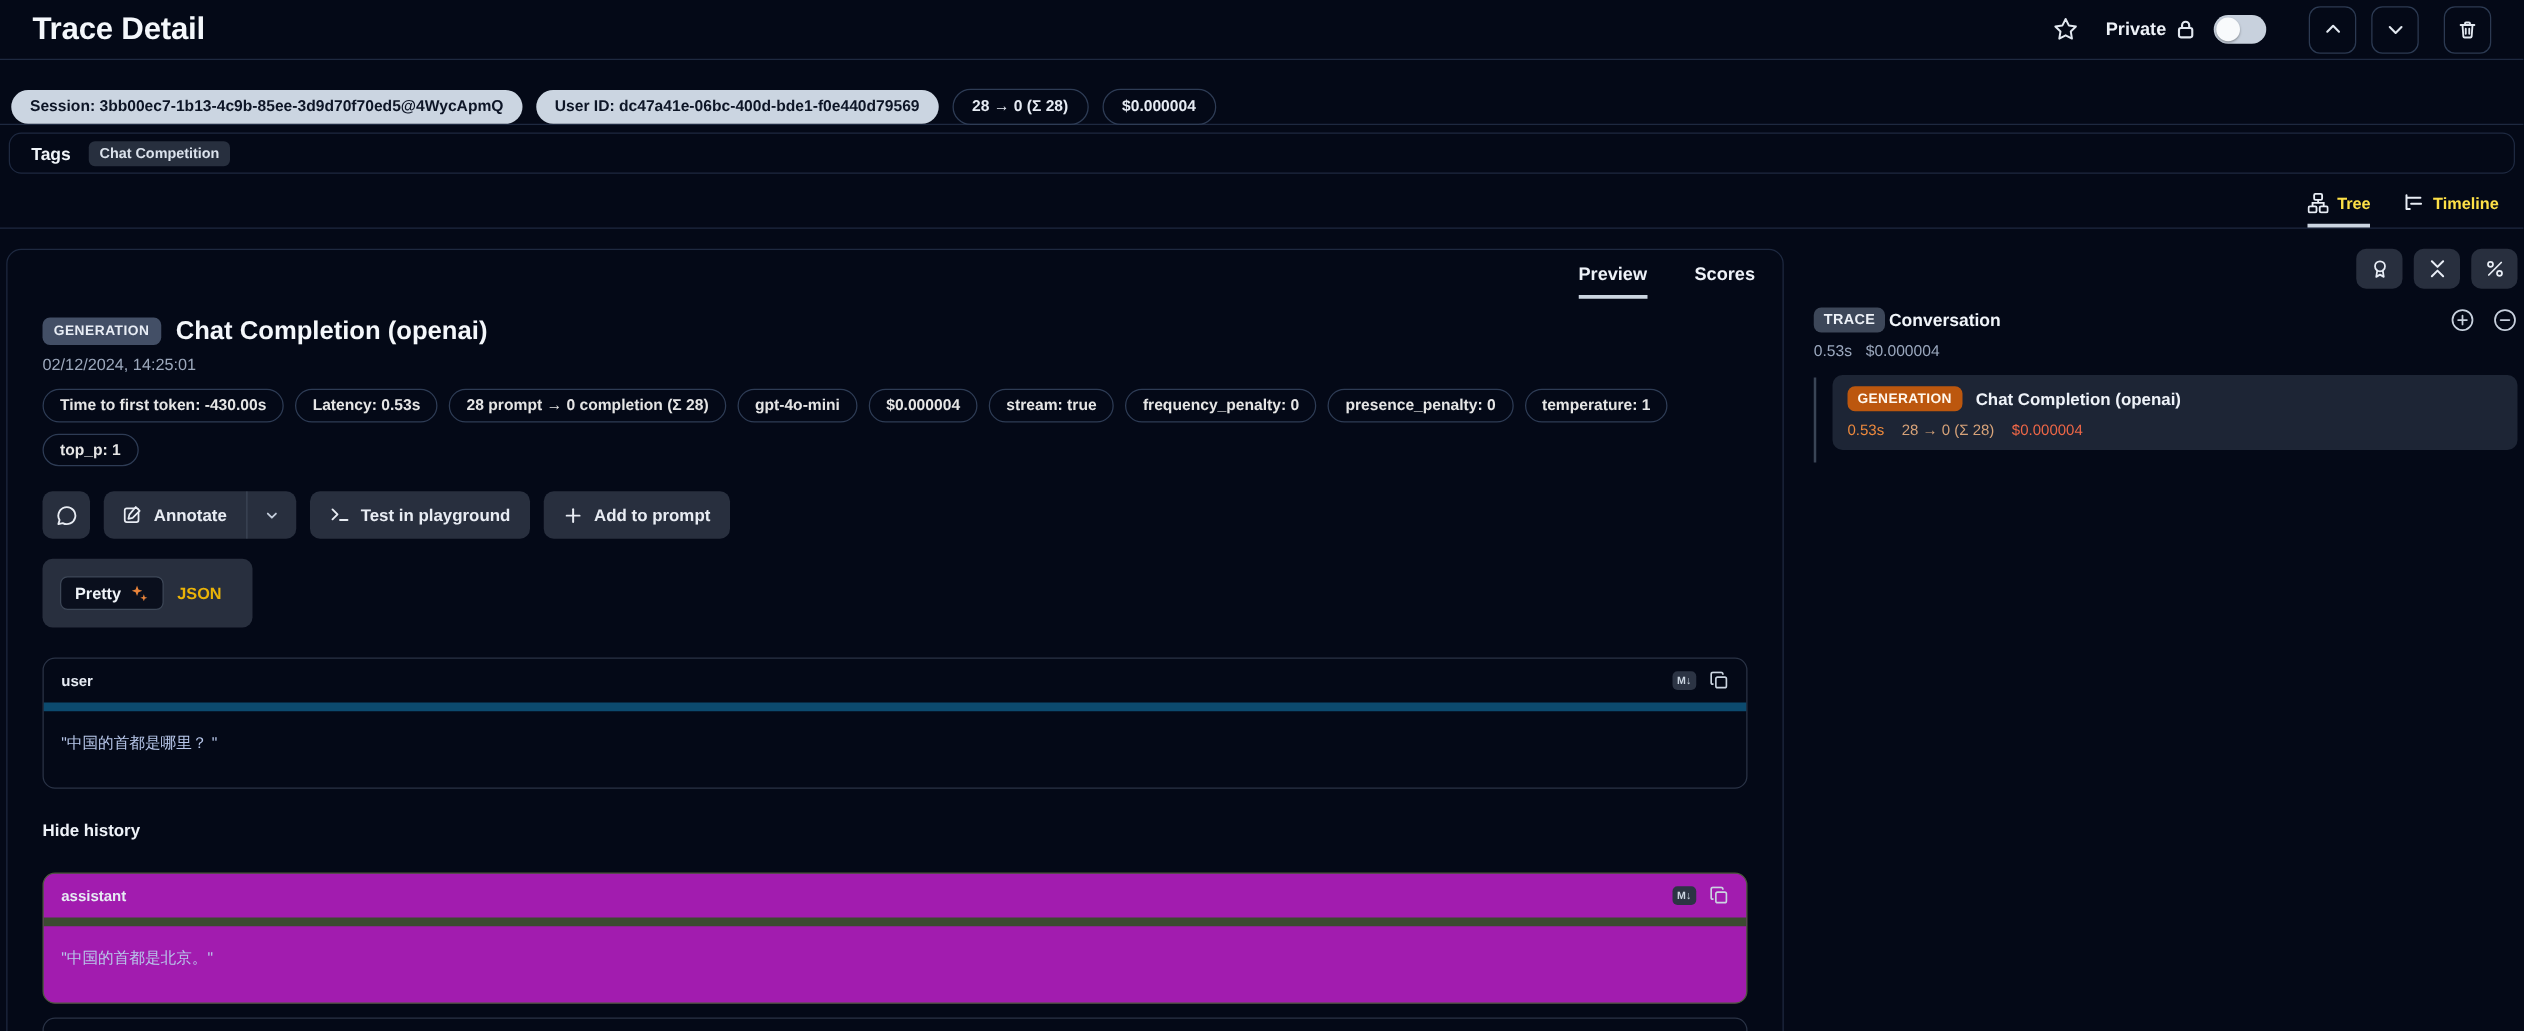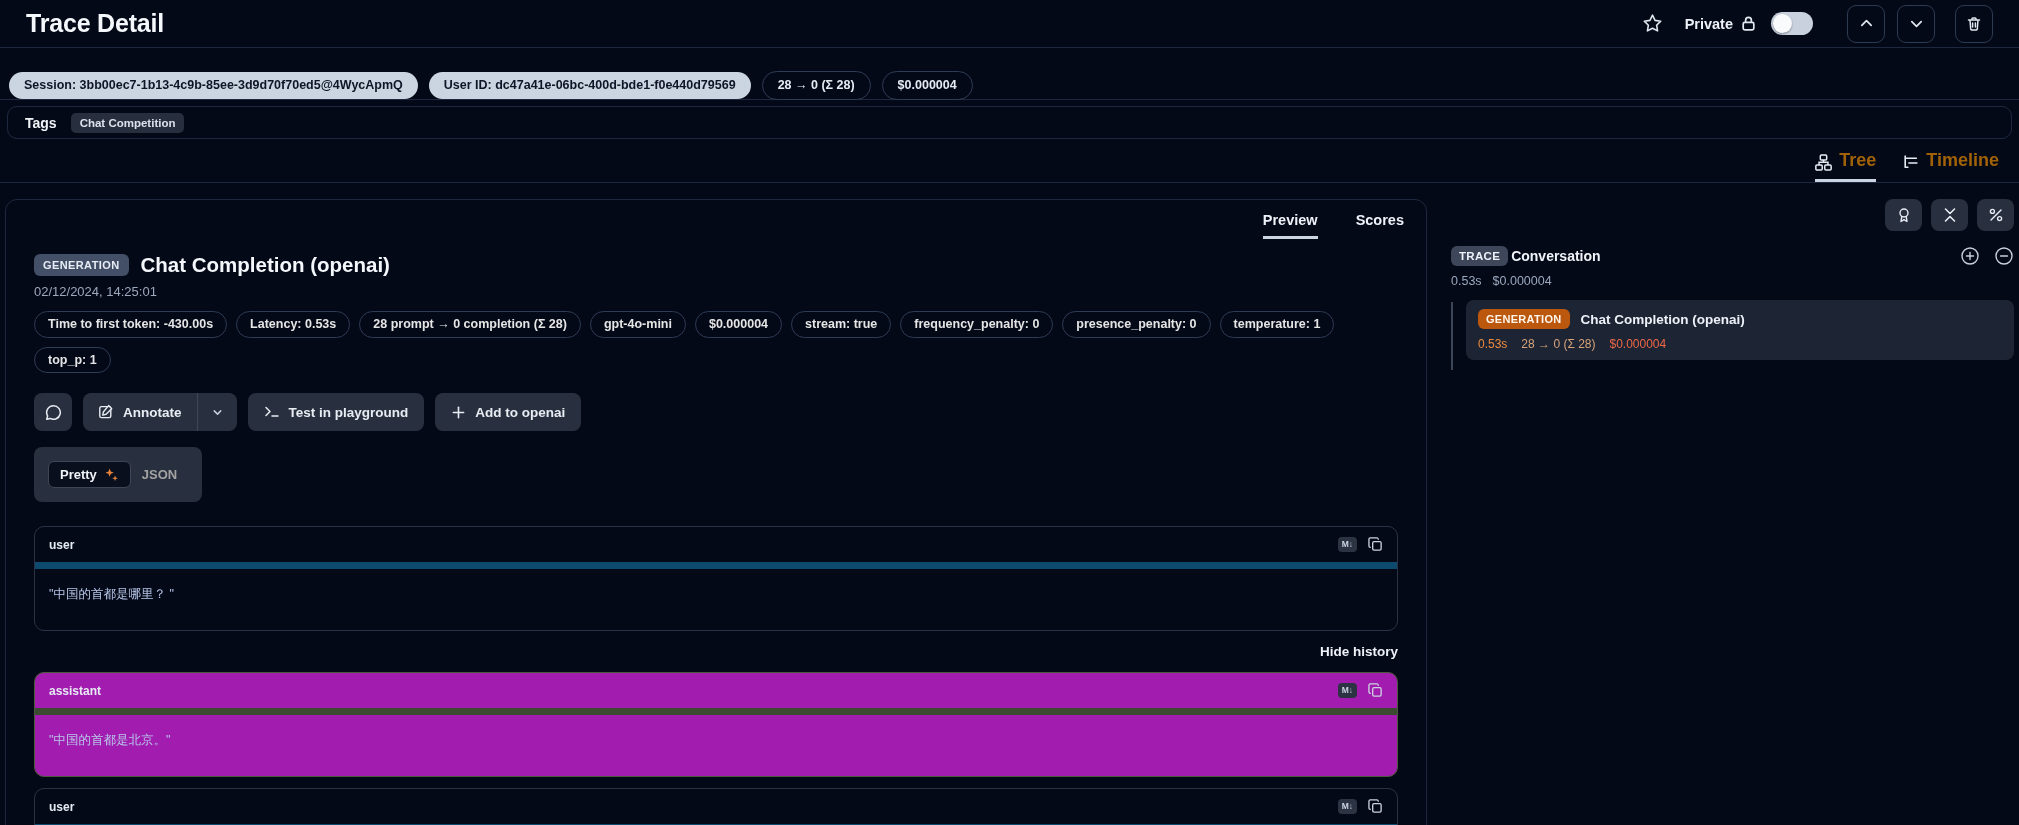--- a/index.html
+++ b/index.html
@@ -27,21 +27,21 @@
   .pill.outlined { border:1px solid #2e3c55; color:#e6ebf3; background:transparent; }
 
   
   .tags-wrap { padding:6px 7px 0; }
   .tags-row { display:flex; align-items:center; gap:14px; height:33px; border:1px solid #1e2940; border-radius:10px; padding:0 17px; }
   .tags-label { font-size:14px; font-weight:700; color:#f0f4f9; }
   .tag-badge { background:#272f3e; color:#dbe2ec; font-size:11.5px; font-weight:700; border-radius:5px; padding:4px 9px; cursor:pointer; }
 
   
   .view-tabs { display:flex; justify-content:flex-end; align-items:flex-end; gap:26px; height:44px; border-bottom:1px solid #1e2940; padding-right:20px; }
-  .vtab { display:flex; align-items:flex-end; gap:7px; font-size:18px; font-weight:600; color:#a16207; padding-bottom:8px; border-bottom:3px solid transparent; cursor:pointer; }
+  .vtab { display:flex; align-items:center; gap:7px; font-size:13px; font-weight:600; color:#fde047; padding-bottom:8px; border-bottom:3px solid transparent; cursor:pointer; }
   .vtab.active { border-bottom-color:#cbd5e1; }
 
   
   .main { display:flex; gap:24px; padding:16px 5px 0; align-items:flex-start; }
   .left-panel { width:1422px; height:700px; border:1px solid #1e2940; border-radius:12px; overflow:hidden; }
   .panel-tabs { display:flex; justify-content:flex-end; gap:38px; padding:12px 22px 0; }
   .ptab { font-size:14.5px; font-weight:600; color:#eef2f8; padding-bottom:8px; border-bottom:3px solid transparent; cursor:pointer; }
   .ptab.active { border-bottom-color:#cbd5e1; }
 
   .obs-head { padding:14px 28px 0; }
@@ -54,33 +54,33 @@
   .attr-pill { border:1px solid #2e3c55; border-radius:999px; padding:6px 13px; font-size:12.5px; font-weight:600; color:#e5e5e5; line-height:1; white-space:nowrap; }
 
   .actions { display:flex; align-items:stretch; gap:11px; padding:20px 28px 0; }
   .act-btn { background:#282f3e; border:none; border-radius:8px; height:38px; display:flex; align-items:center; gap:9px; padding:0 16px; color:#e8ecf3; font-size:13.5px; font-weight:600; cursor:pointer; font-family:inherit; }
   .act-btn.icon-only { width:38px; padding:0; justify-content:center; }
   .split { display:flex; background:#282f3e; border-radius:8px; height:38px; overflow:hidden; }
   .split .seg { display:flex; align-items:center; gap:9px; padding:0 15px; color:#e8ecf3; font-size:13.5px; font-weight:600; cursor:pointer; }
   .split .seg.caret { border-left:1px solid #3d4757; padding:0 13px; }
 
   .fmt-toggle { display:inline-flex; align-items:center; margin:16px 28px 0; background:#282f3e; border-radius:8px; padding:14px; }
-  .fmt-opt { display:flex; align-items:center; gap:7px; font-size:13px; font-weight:600; padding:5px 11px; border-radius:6px; color:#a3a3a3; cursor:pointer; }
+  .fmt-opt { display:flex; align-items:center; gap:7px; font-size:13px; font-weight:600; padding:5px 11px; border-radius:6px; color:#eab308; cursor:pointer; }
   .fmt-opt.active { background:#0a0f1d; border:1px solid #3d4757; color:#f0f4f9; }
 
   .messages { padding:24px 28px 0; }
   .msg-card { border:1px solid #2a3346; border-radius:10px; background:transparent; }
   .msg-card.assistant { border-color:#4c5a3c; background:#a21caf; }
   .msg-head { display:flex; align-items:center; padding:10px 14px; border-bottom:7px solid #0c4a6e; }
   .msg-card.assistant .msg-head { border-bottom-color:#3c4a31; }
   .msg-role { font-size:12px; font-weight:700; color:#e6ebf3; }
   .msg-icons { margin-left:auto; display:flex; align-items:center; gap:11px; }
   .md-badge { background:#2c3444; border-radius:4px; padding:2px 4px; font-size:8.5px; font-weight:700; color:#cbd5e1; line-height:1.2; cursor:pointer; }
   .msg-body { padding:17px 14px 27px; font-size:12.5px; color:#b8c7ea; }
-  .hide-history { text-align:right; font-size:13.5px; font-weight:600; color:#eef2f8; margin:13px 0; cursor:pointer; }
+  .hide-history { text-align:left; font-size:13.5px; font-weight:600; color:#eef2f8; margin:26px 0; cursor:pointer; }
   .msg-gap { height:11px; }
 
   
   .right-panel { flex:1; padding-right:0; }
   .tree-toolbar { display:flex; justify-content:flex-end; gap:9px; }
   .tool-btn { width:37px; height:32px; background:#282f3e; border:none; border-radius:8px; display:flex; align-items:center; justify-content:center; cursor:pointer; }
   .trace-row { display:flex; align-items:center; gap:3px; margin-top:15px; }
   .trace-badge { background:#3d4759; color:#eef2f8; font-size:11.5px; font-weight:700; letter-spacing:.3px; border-radius:6px; padding:4px 8px; }
   .trace-title { font-size:14px; font-weight:600; color:#f0f4f9; }
   .trace-zoom { margin-left:auto; display:flex; gap:14px; align-items:center; }
@@ -247,21 +247,21 @@
           </span>
           <span>Test in playground</span>
         </button>
         <button class="act-btn">
           <span>
             <svg width="15" height="15" viewBox="0 0 16 16" fill="none" stroke="#e8ecf3" stroke-width="1.7" stroke-linecap="round">
                 <line x1="8" y1="2.5" x2="8" y2="13.5"></line>
                 <line x1="2.5" y1="8" x2="13.5" y2="8"></line>
               </svg>
           </span>
-          <span>Add to openai</span>
+          <span>Add to prompt</span>
         </button>
       </div>
 
       <div class="fmt-toggle">
         <span class="fmt-opt active">
           <span>Pretty</span>
           <span>
             <svg width="15" height="15" viewBox="0 0 16 16" fill="#e8833a">
                 <path d="M6 1.5l1.2 3.3 3.3 1.2-3.3 1.2L6 10.5 4.8 7.2 1.5 6l3.3-1.2z"></path>
                 <path d="M11.8 9l.8 2.2 2.2.8-2.2.8-.8 2.2-.8-2.2-2.2-.8 2.2-.8z"></path>

